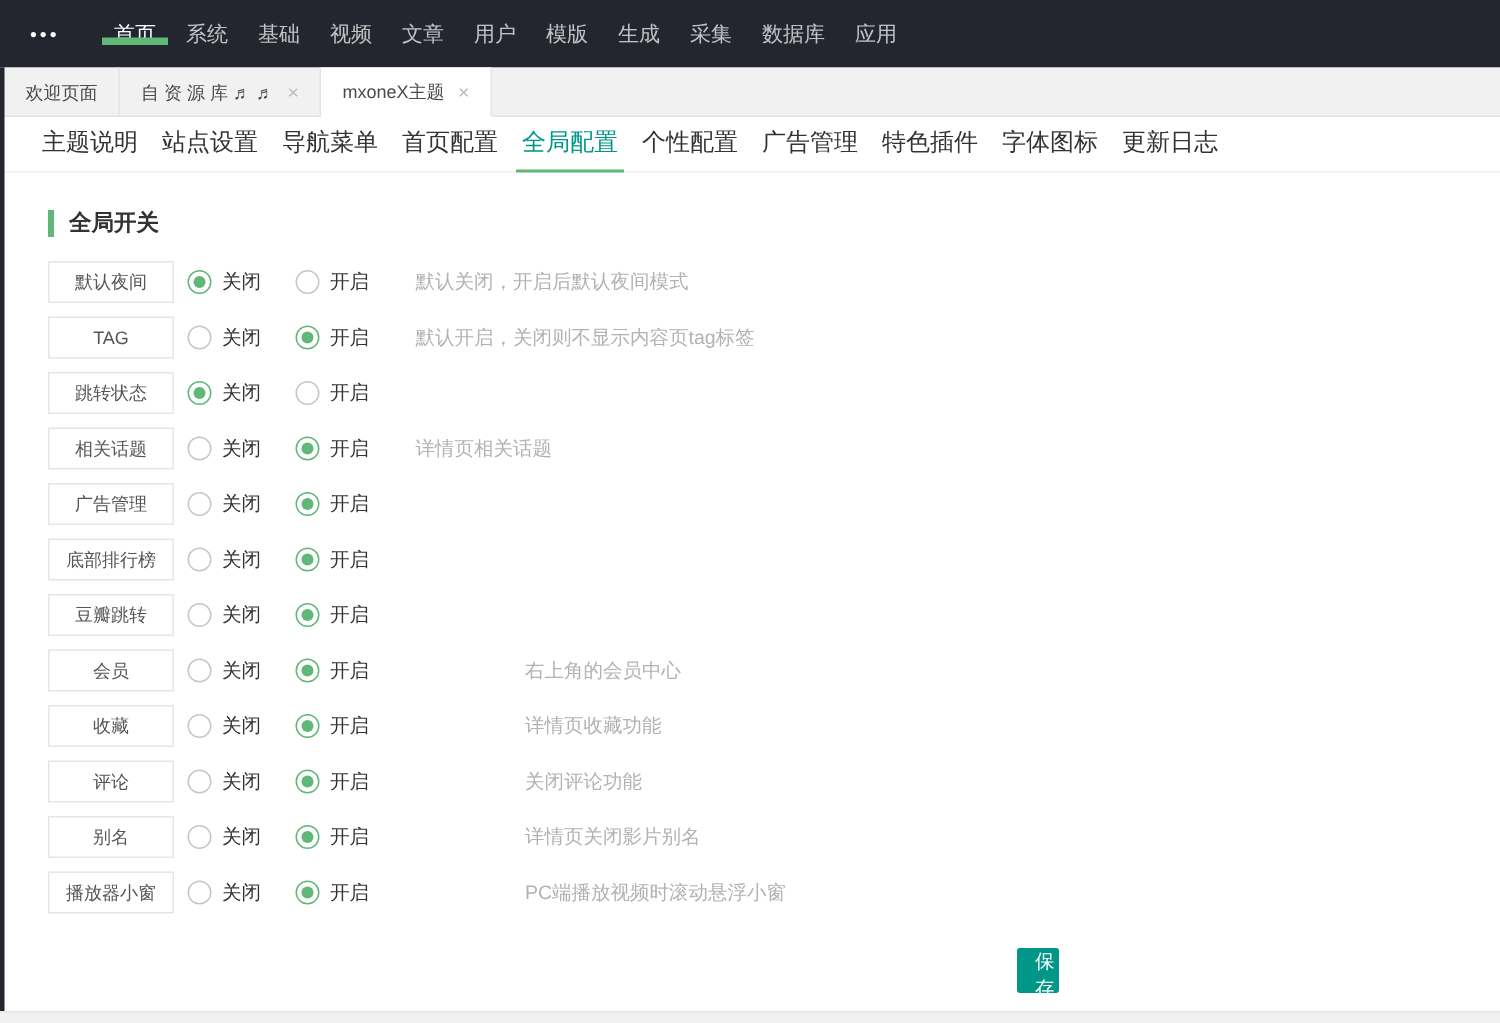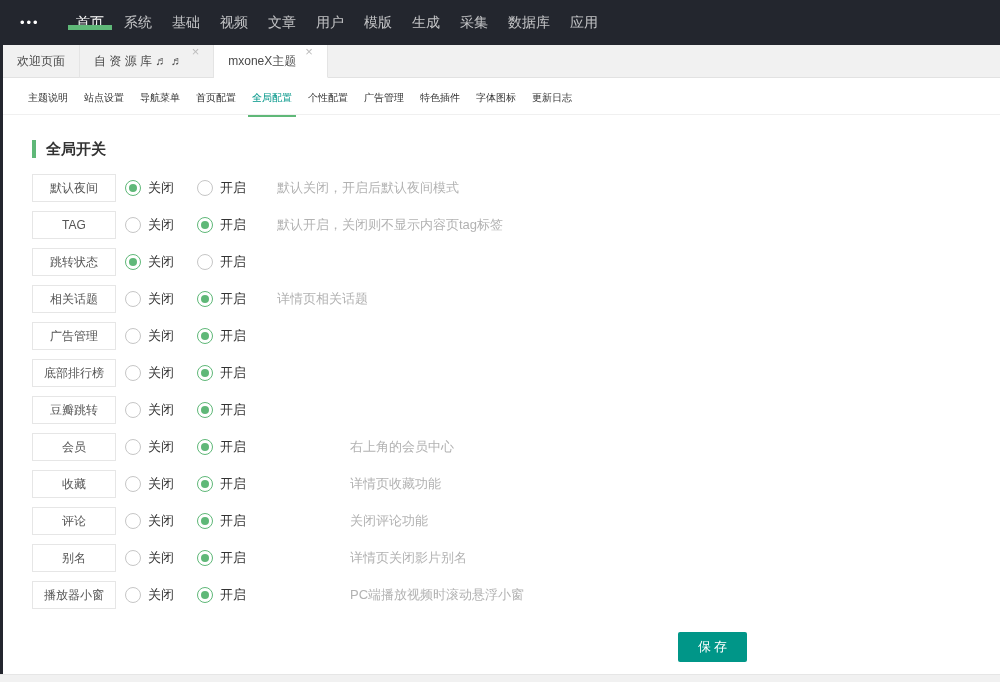--- a/index.html
+++ b/index.html
@@ -8,32 +8,32 @@
 
   
   .topnav { height:45px; background:#23262e; display:flex; align-items:center; padding-left:20px; }
   .topnav-more { color:#fff; font-size:13px; letter-spacing:2px; width:34px; cursor:pointer; margin-right:12px; }
   .nav-item { position:relative; height:45px; line-height:45px; padding:0 10px; color:rgba(255,255,255,.72); font-size:14px; cursor:pointer; white-space:nowrap; }
   .nav-item.active { color:#fff; }
   .nav-item.active::after { content:""; position:absolute; left:2px; right:2px; bottom:0; height:5px; background:#5FB878; }
 
   
   .tabbar { height:33px; background:#f1f1f1; border-bottom:1px solid #e2e2e2; display:flex; margin-left:3px; }
-  .tab { height:33px; line-height:32px; padding:0 14px; font-size:12px; color:#4a4a4a; border-right:1px solid #e4e4e4; cursor:pointer; display:flex; white-space:nowrap; }
+  .tab { height:33px; line-height:32px; padding:0 14px; font-size:12px; color:#4a4a4a; border-right:1px solid #e4e4e4; cursor:pointer; display:flex; align-items:center; white-space:nowrap; }
   .tab.active { background:#fff; border-bottom:1px solid #fff; margin-bottom:-1px; }
   .tab-close { margin-left:9px; color:#bcbcbc; font-size:13px; line-height:1; cursor:pointer; }
 
   
   .content { margin-left:3px; background:#fff; height:596px; position:relative; }
   .left-strip { position:absolute; left:0; top:45px; bottom:8px; width:3px; background:#23262e; }
   .bottom-strip { position:absolute; left:0; bottom:0; width:1000px; height:8px; background:#f1f1f1; border-top:1px solid #e6e6e6; }
 
   
   .subtabs { height:37px; line-height:36px; border-bottom:1px solid #f0f0f0; padding-left:21px; }
-  .subtab { display:inline-block; position:relative; height:37px; padding:0 4px; margin-right:8px; font-size:10px; color:#333; cursor:pointer; }
+  .subtab { display:inline-block; position:relative; height:37px; padding:0 4px; margin-right:8px; font-size:16px; color:#333; cursor:pointer; }
   .subtab.active { color:#009688; }
   .subtab.active::after { content:""; position:absolute; left:0; right:0; bottom:0; height:2px; background:#5FB878; }
 
   
   .section-title { margin:25px 0 0 29px; font-size:15px; color:#333; border-left:4px solid #5FB878; padding-left:10px; line-height:18px; }
 
   
   .rows { margin-top:16px; }
   .row { position:relative; display:flex; align-items:center; height:28px; margin:0 0 9px 29px; }
   .row-label { width:84px; height:28px; line-height:26px; border:1px solid #e6e6e6; text-align:center; font-size:12px; color:#555; background:#fff; }
@@ -41,21 +41,21 @@
   .radio-off { margin-left:9px; }
   .radio-on { margin-left:23px; }
   .circle { width:16px; height:16px; border-radius:50%; border:1px solid #c6c6c6; background:#fff; margin-right:7px; position:relative; flex:0 0 16px; }
   .radio.checked .circle { border-color:#5FB878; }
   .radio.checked .circle::after { content:""; position:absolute; top:3px; left:3px; width:8px; height:8px; border-radius:50%; background:#5FB878; }
   .radio-text { font-size:13px; color:#333; }
   .desc { position:absolute; left:245px; font-size:13px; color:#b2b2b2; white-space:nowrap; }
   .desc.far { left:318px; }
 
   
-  .save-btn { display:block; margin:23px 0 4px 675px; width:69px; height:30px; background:#009688; color:#fff; border:none; font-size:13px; letter-spacing:3px; text-indent:3px; border-radius:2px; cursor:pointer; font-family:inherit; }
+  .save-btn { display:block; margin:23px 0 4px 675px; width:28px; height:30px; background:#009688; color:#fff; border:none; font-size:13px; letter-spacing:3px; text-indent:3px; border-radius:2px; cursor:pointer; font-family:inherit;text-align:right; }
 </style>
 </head>
 <body>
 
 <header class="topnav">
   <span class="topnav-more">•••</span>
   <nav id="topnav-items"><span class="nav-item active"><span class="nav-item-label">首页</span></span><span class="nav-item"><span class="nav-item-label">系统</span></span><span class="nav-item"><span class="nav-item-label">基础</span></span><span class="nav-item"><span class="nav-item-label">视频</span></span><span class="nav-item"><span class="nav-item-label">文章</span></span><span class="nav-item"><span class="nav-item-label">用户</span></span><span class="nav-item"><span class="nav-item-label">模版</span></span><span class="nav-item"><span class="nav-item-label">生成</span></span><span class="nav-item"><span class="nav-item-label">采集</span></span><span class="nav-item"><span class="nav-item-label">数据库</span></span><span class="nav-item"><span class="nav-item-label">应用</span></span></nav>
 </header>
 
 <div class="tabbar" id="tabbar">

